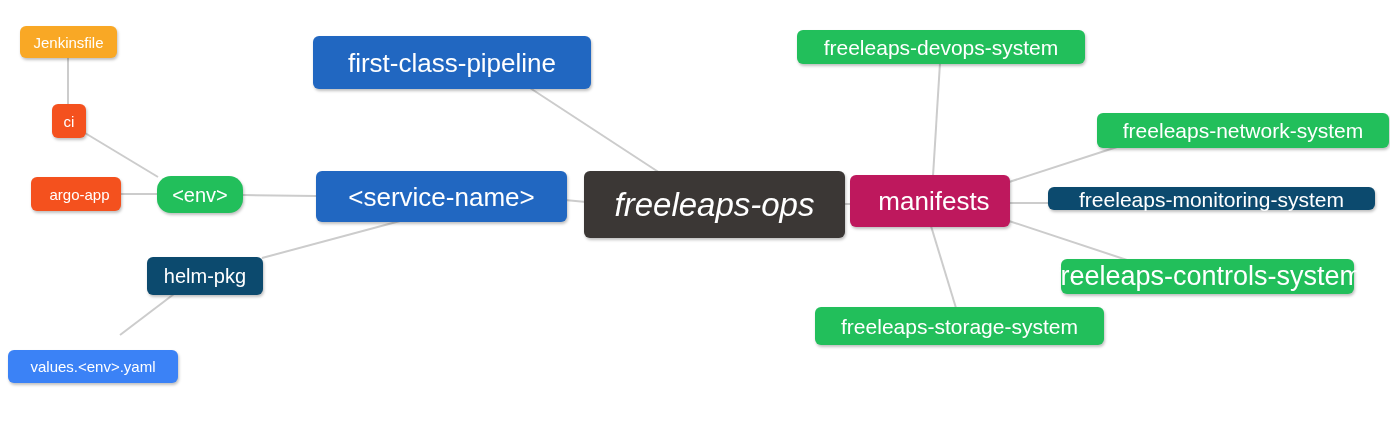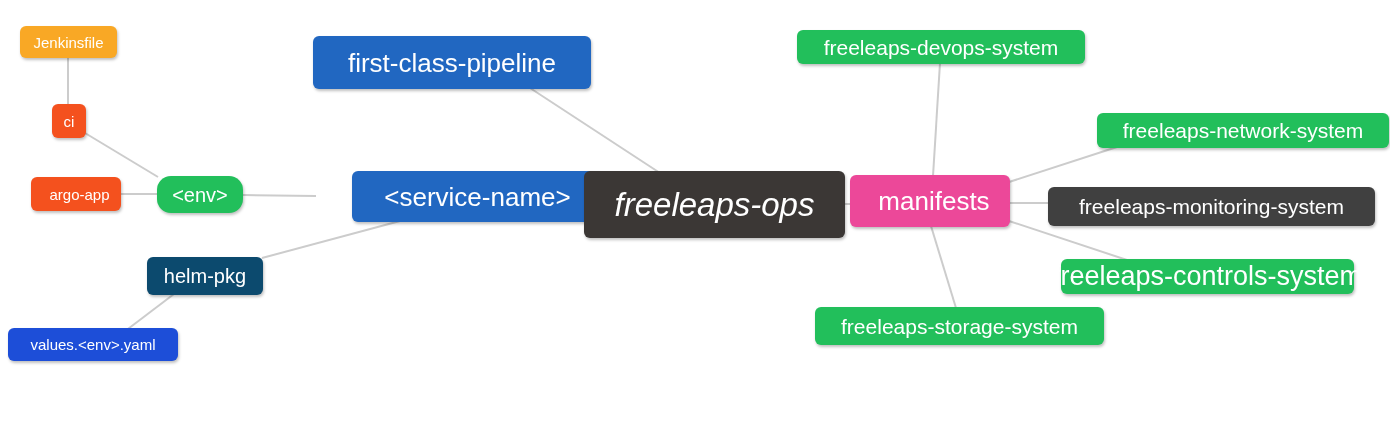--- a/index.html
+++ b/index.html
@@ -69,42 +69,42 @@
     </div>
     <div class="node" style="left: 31px; top: 177px; width: 90px; height: 34px; background: rgb(244, 81, 30); font-size: 15px; color: rgb(255, 255, 255); padding-left: 7px;">
       <span>argo-app</span>
     </div>
     <div class="node" style="left: 157px; top: 176px; width: 86px; height: 37px; background: rgb(34, 191, 91); font-size: 20px; color: rgb(255, 255, 255); border-radius: 14px;">
       <span>&lt;env&gt;</span>
     </div>
     <div class="node" style="left: 147px; top: 257px; width: 116px; height: 38px; background: #0c4a6e; font-size: 20px; color: rgb(255, 255, 255);">
       <span>helm-pkg</span>
     </div>
-    <div class="node" style="left: 8px; top: 328px; width: 170px; height: 33px; background: #1d4ed8; font-size: 15px; color: rgb(255, 255, 255);">
+    <div class="node" style="left: 8px; top: 350px; width: 170px; height: 33px; background: #3b82f6; font-size: 15px; color: rgb(255, 255, 255);">
       <span>values.&lt;env&gt;.yaml</span>
     </div>
     <div class="node" style="left: 313px; top: 36px; width: 278px; height: 53px; background: rgb(33, 103, 193); font-size: 26px; color: rgb(255, 255, 255);">
       <span>first-class-pipeline</span>
     </div>
-    <div class="node" style="left: 316px; top: 171px; width: 251px; height: 51px; background: rgb(33, 103, 193); font-size: 26px; color: rgb(255, 255, 255); margin-left: 36px;">
+    <div class="node" style="left: 316px; top: 171px; width: 251px; height: 51px; background: rgb(33, 103, 193); font-size: 26px; color: rgb(255, 255, 255);">
       <span>&lt;service-name&gt;</span>
     </div>
     <div class="node" style="left: 584px; top: 171px; width: 261px; height: 67px; background: rgb(59, 55, 53); font-size: 33px; color: rgb(255, 255, 255); font-style: italic;">
       <span>freeleaps-ops</span>
     </div>
-    <div class="node" style="left: 850px; top: 175px; width: 160px; height: 52px; background: #ec4899; font-size: 26px; color: rgb(255, 255, 255); padding-left: 8px;">
+    <div class="node" style="left: 850px; top: 175px; width: 160px; height: 52px; background: #be185d; font-size: 26px; color: rgb(255, 255, 255); padding-left: 8px;">
       <span>manifests</span>
     </div>
     <div class="node" style="left: 797px; top: 30px; width: 288px; height: 34px; background: rgb(34, 191, 91); font-size: 21px; color: rgb(255, 255, 255);">
       <span>freeleaps-devops-system</span>
     </div>
     <div class="node" style="left: 1053px; top: 113px; width: 292px; height: 35px; background: rgb(34, 191, 91); font-size: 21px; color: rgb(255, 255, 255); margin-left: 44px;">
       <span>freeleaps-network-system</span>
     </div>
-    <div class="node" style="left: 1048px; top: 187px; width: 327px; height: 39px; background: #404040; font-size: 21px; color: rgb(255, 255, 255);">
+    <div class="node" style="left: 1048px; top: 187px; width: 327px; height: 23px; background: #0c4a6e; font-size: 21px; color: rgb(255, 255, 255); align-items: flex-end;">
       <span>freeleaps-monitoring-system</span>
     </div>
     <div class="node" style="left: 1061px; top: 259px; width: 293px; height: 35px; background: rgb(34, 191, 91); font-size: 27px; color: rgb(255, 255, 255);">
       <span>freeleaps-controls-system</span>
     </div>
     <div class="node" style="left: 815px; top: 307px; width: 289px; height: 38px; background: rgb(34, 191, 91); font-size: 21px; color: rgb(255, 255, 255);">
       <span>freeleaps-storage-system</span>
     </div>
   </div>
 

